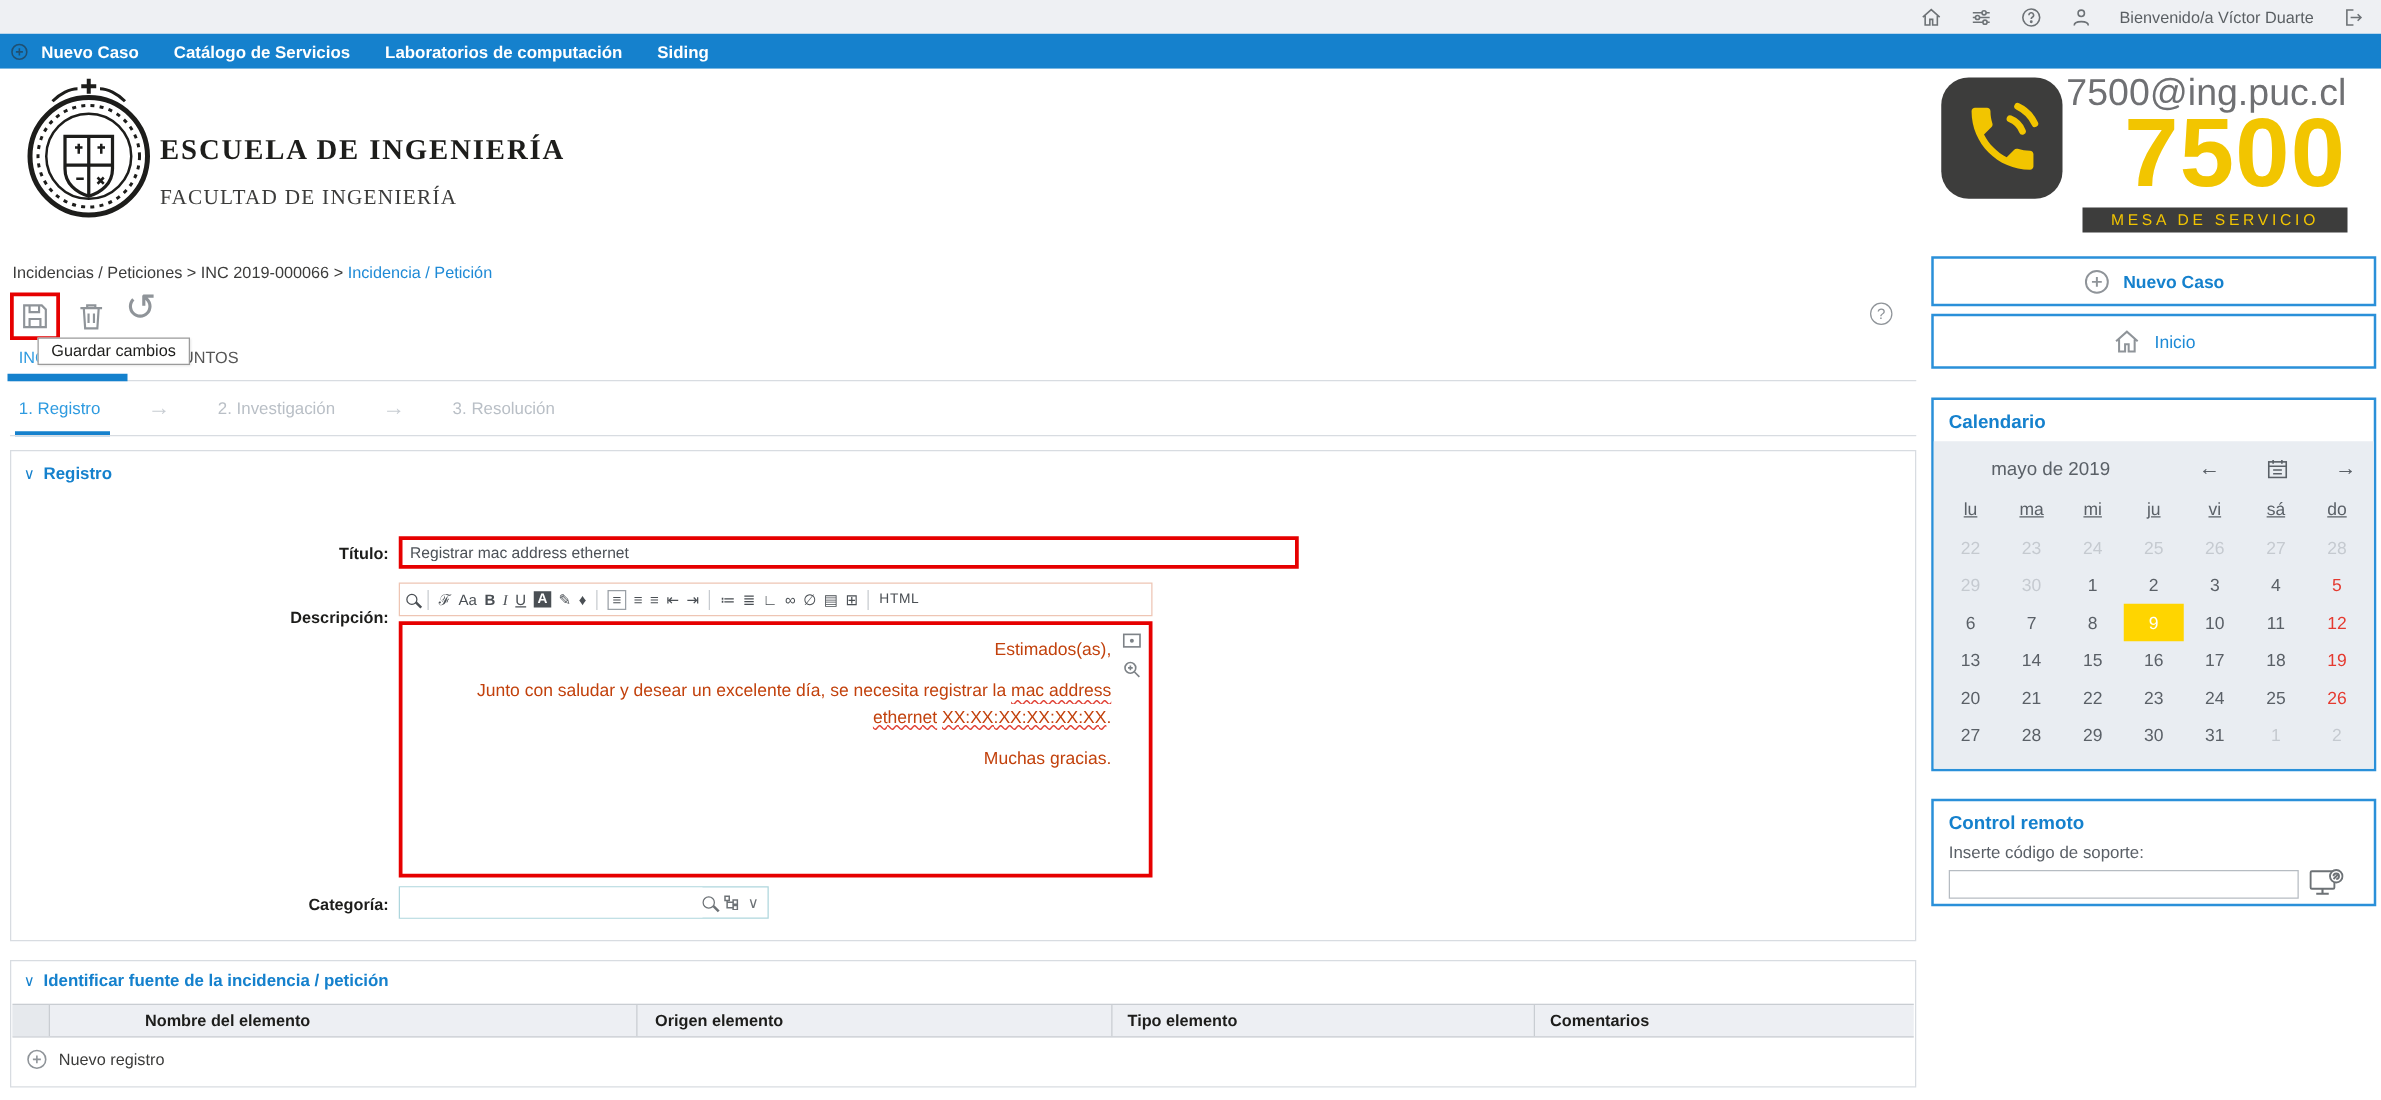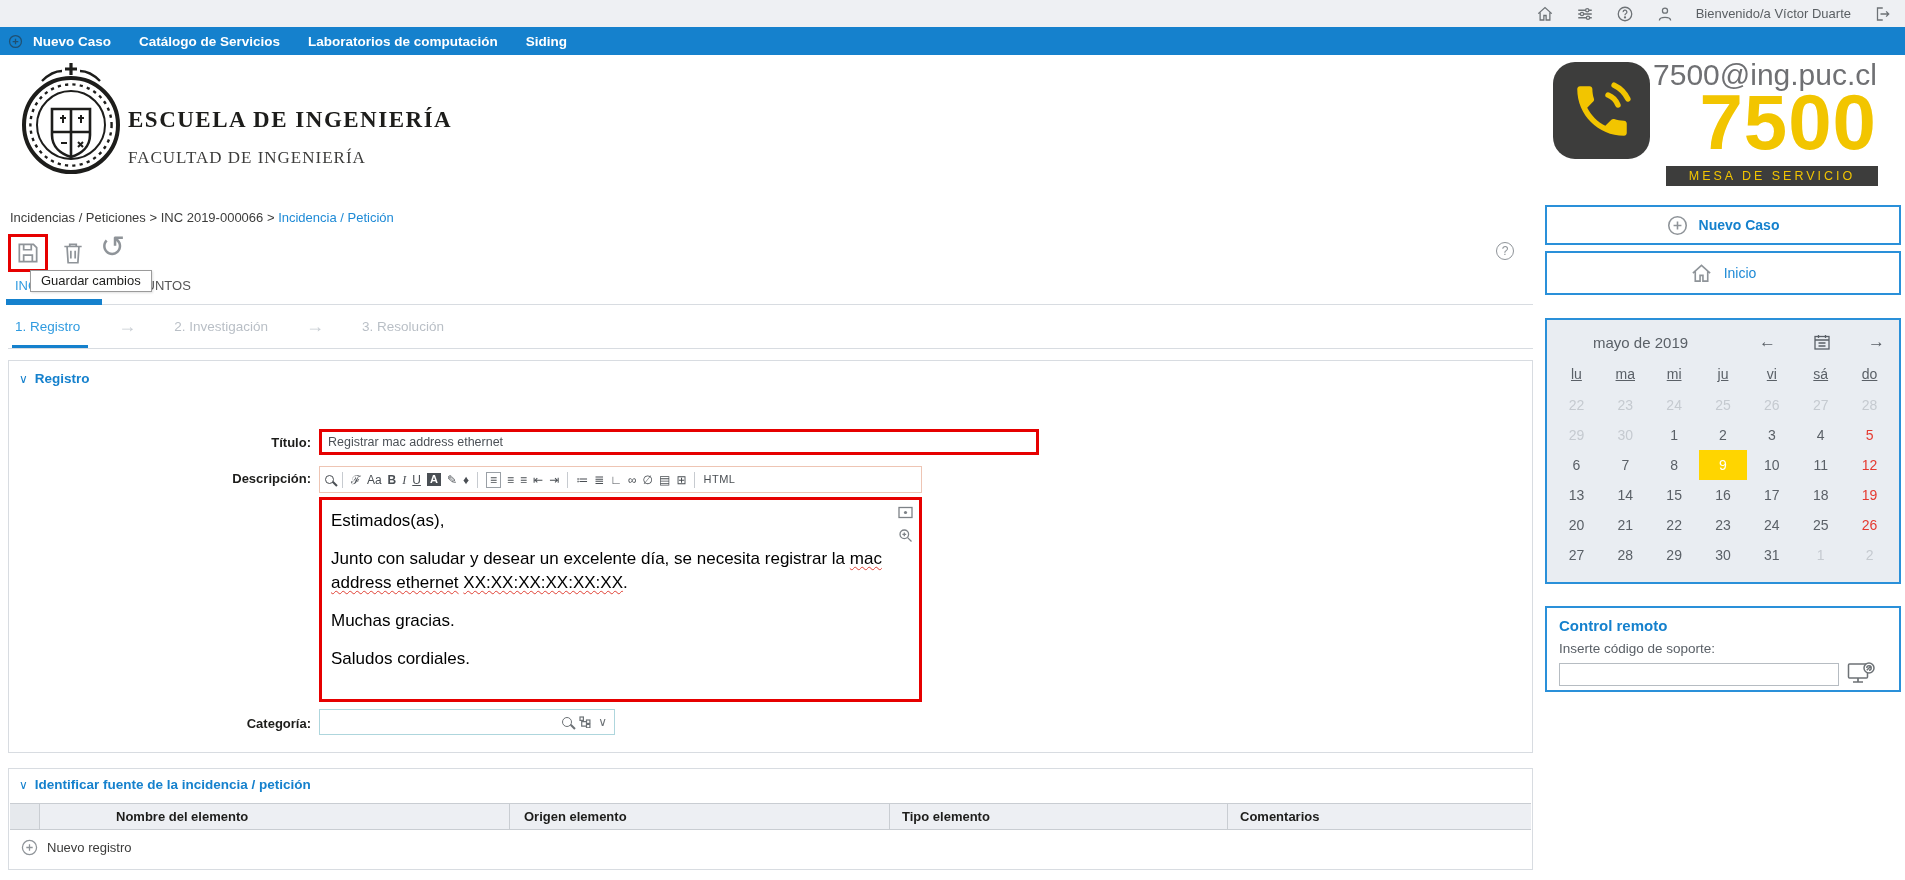--- a/index.html
+++ b/index.html
@@ -53,34 +53,34 @@
   #steps-line{position:absolute;left:8px;top:348px;width:1525px;height:1px;background:#d8dce1;}
 
   
   .panel{border:1px solid #d8dce1;background:#fff;}
   #registro-panel{position:absolute;left:8px;top:360px;width:1525px;height:393px;}
   .sect-head{display:flex;align-items:center;gap:7px;padding:10px 0 0 10px;color:#1581cd;font-weight:bold;font-size:13.5px;cursor:pointer;}
   .chev{color:#1581cd;font-size:12px;font-weight:normal;}
   .flabel{position:absolute;left:0;width:302px;text-align:right;font-weight:bold;color:#1d1d1b;font-size:13px;}
   #titulo-label{top:74px;}
   #titulo-input{position:absolute;left:310px;top:68px;width:720px;height:26px;border:3px solid #e60000;font-family:"Liberation Sans",sans-serif;font-size:12.5px;color:#4c5157;padding:0 6px;outline:none;}
-  #desc-label{top:110px;}
+  #desc-label{top:125px;}
   #editor-toolbar{position:absolute;left:310px;top:105px;width:603px;height:27px;border:1px solid #eec5b4;display:flex;align-items:center;padding:0 5px;gap:6px;color:#4a4f54;font-size:12px;}
   .eic{cursor:pointer;line-height:1;display:inline-flex;align-items:center;}
   .eic.eb{font-weight:bold;}
   .eic.ei{font-style:italic;font-family:"Liberation Serif",serif;}
   .eic.eu{text-decoration:underline;}
   .eic.ea{background:#4a4f54;color:#fff;padding:1px 3px;font-weight:bold;font-size:11px;}
   .eic.esel{border:1px solid #9aa0a6;padding:1px 3px;}
   .eic.etxt{font-size:11px;letter-spacing:.5px;}
   .esep{width:1px;height:16px;background:#c7cbd0;margin:0 2px;}
   .mag{display:inline-block;width:9px;height:9px;border:1.6px solid currentColor;border-radius:50%;position:relative;}
   .mag::after{content:"";position:absolute;width:6px;height:1.6px;background:currentColor;transform:rotate(45deg);right:-5px;bottom:-2px;}
   #editor-wrap{position:absolute;left:310px;top:136px;width:603px;height:205px;border:3px solid #e60000;background:#fff;}
-  #editor-body{padding:9px 30px 8px 9px;font-size:17px;color:#000000;line-height:1.45;}
+  #editor-body{padding:9px 30px 8px 9px;font-size:14px;color:#c2410c;line-height:1.45;text-align:right;}
   #editor-body p{margin:0 0 13px;}
   .sp{text-decoration:underline;text-decoration-style:wavy;text-decoration-color:#e04034;text-decoration-thickness:1px;text-underline-offset:2px;}
   #snap-icon{position:absolute;right:6px;top:6px;color:#7d8287;cursor:pointer;}
   #zoomin-icon{position:absolute;right:6px;top:28px;color:#7d8287;cursor:pointer;}
   #cat-label{top:355px;}
   #categoria-box{position:absolute;left:310px;top:348px;width:296px;height:26px;border:1px solid #aed6dd;display:flex;align-items:center;}
   #categoria-input{flex:1;border:none;outline:none;height:100%;font-family:"Liberation Sans",sans-serif;font-size:12.5px;padding:0 6px;min-width:0;}
   #categoria-box .cico{color:#6d7276;margin-right:7px;cursor:pointer;display:inline-flex;}
   #cat-chevron{font-size:12px;color:#6d7276;}
 
@@ -268,21 +268,20 @@
       <span class="eic ">▤</span>
       <span class="eic ">⊞</span>
       <span class="esep"></span>
       <span class="eic etxt">HTML</span>
     </div>
   <div id="editor-wrap">
     <div id="editor-body">
         <p><span>Estimados(as),</span></p>
         <p><span>Junto con saludar y desear un excelente día, se necesita registrar la </span><span class="sp">mac address ethernet</span><span> </span><span class="sp">XX:XX:XX:XX:XX:XX</span><span>.</span></p>
         <p><span>Muchas gracias.</span></p>
-        <p><span>Saludos cordiales.</span></p>
       </div>
     <svg id="snap-icon" width="15" height="13" viewBox="0 0 15 13" fill="none" stroke="currentColor" stroke-width="1.3">
         <rect x="1" y="1.5" width="13" height="10"></rect>
         <circle cx="7.5" cy="6.5" r="1.6" fill="currentColor" stroke="none"></circle>
       </svg>
     <svg id="zoomin-icon" width="15" height="15" viewBox="0 0 15 15" fill="none" stroke="currentColor" stroke-width="1.3">
         <circle cx="6.3" cy="6.3" r="4.3"></circle>
         <path d="M9.6 9.6 13.5 13.5M4.4 6.3h3.8M6.3 4.4v3.8"></path>
       </svg>
   </div>
@@ -335,20 +334,21 @@
     <span id="nuevo-caso-label">Nuevo Caso</span>
   </div>
   <div class="side-btn" id="btn-inicio">
     <svg class="bico" width="23" height="23" viewBox="0 0 24 24" fill="none" stroke="currentColor" stroke-width="1.7">
         <path d="M3 11.5 12 3.5l9 8M5.5 10v10h5v-6h3v6h5V10"></path>
       </svg>
     <span id="inicio-label">Inicio</span>
   </div>
 
   <div class="side-panel" id="calendar-panel">
+    <div class="side-title">Calendario</div>
     <div id="cal-body">
       <div id="cal-monthrow">
         <span id="cal-month">mayo de 2019</span>
         <span id="cal-prev">←</span>
         <svg id="cal-icon" width="16" height="16" viewBox="0 0 16 16" fill="none" stroke="currentColor" stroke-width="1.3">
             <rect x="1" y="2.5" width="14" height="12.5"></rect>
             <path d="M1 6h14M4.5 1v3M11.5 1v3M4.5 9h7M4.5 12h7"></path>
           </svg>
         <span id="cal-next">→</span>
       </div>

